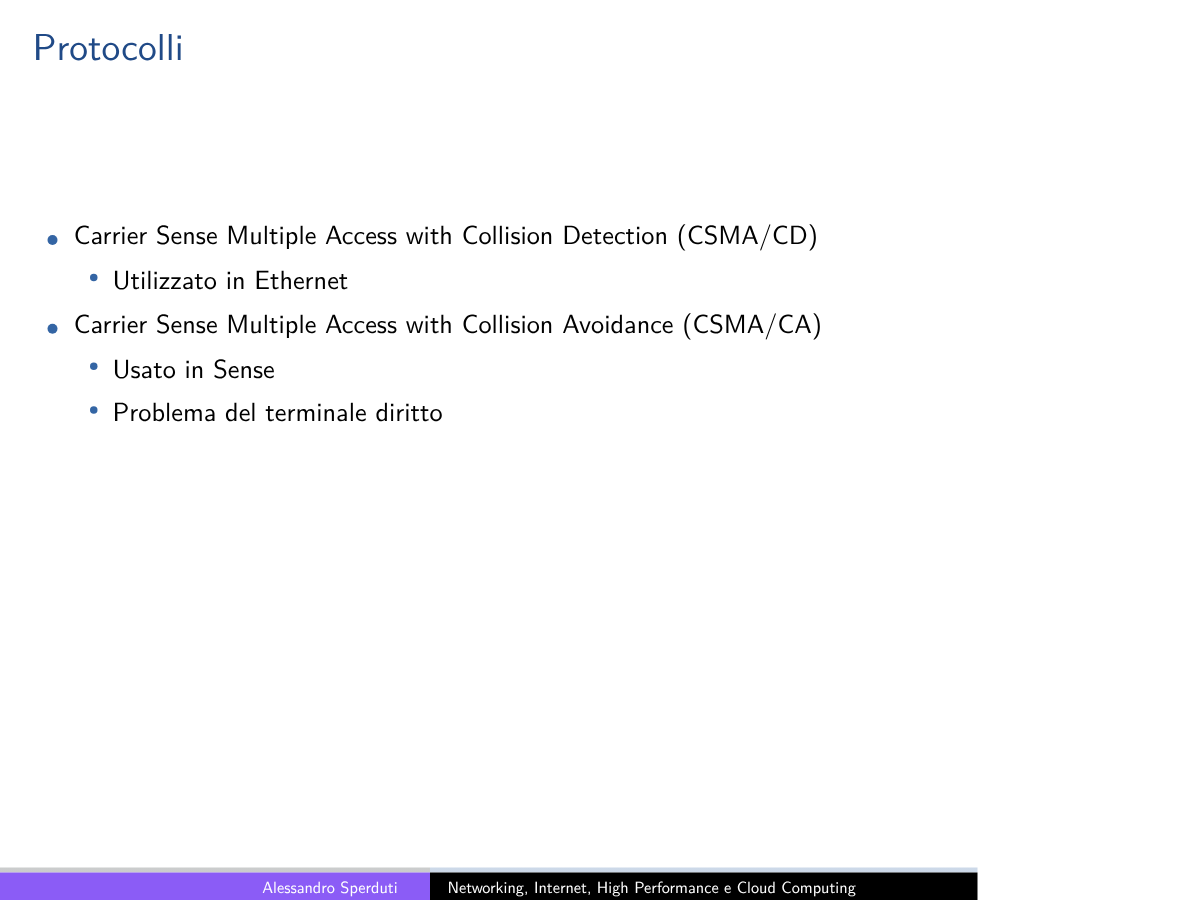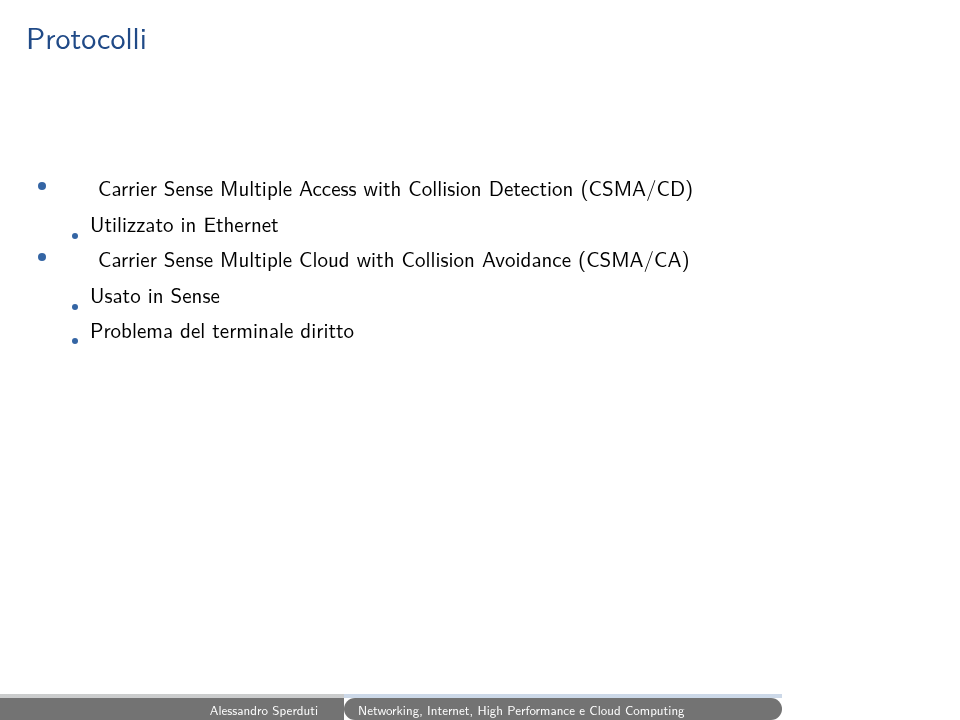--- a/index.html
+++ b/index.html
@@ -1,47 +1,47 @@
 <!DOCTYPE html>
 <html><head>
 <meta charset="utf-8">
 <style>
   * { margin: 0; padding: 0; box-sizing: border-box; }
   html, body { width: 960px; height: 720px; font-family: "Latin Modern Sans", "Computer Modern Sans", "CMU Sans Serif", "Helvetica Neue", Arial, sans-serif; background: #fff; overflow: hidden; }
   .slide { position: relative; width: 782px; height: 720px; }
   .title { position: absolute; top: 14px; left: 26px; color: #204A87; font-size: 30px; font-weight: 400; }
   .content { position: absolute; top: 172px; left: 38px; right: 38px; font-size: 21px; color: #000; line-height: 1.45; }
-  .item-l1 { display: flex; align-items: flex-start; margin-bottom: 6px; gap: 39px; }
-  .item-l2 { display: flex; align-items: flex-end; margin-left: 34px; margin-bottom: 4px; }
+  .item-l1 { display: flex; align-items: center; margin-bottom: 6px; }
+  .item-l2 { display: flex; align-items: flex-start; margin-left: 34px; margin-bottom: 4px; }
   .bullet1 { flex: 0 0 auto; width: 8px; height: 8px; margin-top: 10px; margin-right: 13px; background: #3465A4; border-radius: 50%; }
   .bullet2 { flex: 0 0 auto; width: 6px; height: 6px; margin-top: 11px; margin-right: 12px; background: #3465A4; border-radius: 50%; }
   .text { flex: 1 1 auto; }
   .footer { position: absolute; bottom: 0; left: 0; right: 0; height: 22px; display: flex; font-size: 13px; font-weight: 500; color: #fff; }
-  .footer-left { flex: 0 0 44%; background: #737373; display: flex; align-items: center; justify-content: flex-end; padding-right: 26px; }
-  .footer-right { flex: 1 1 auto; background: #737373; display: flex; align-items: center; padding-left: 14px; border-radius: 11px; }
+  .footer-left { flex: 0 0 44%; background: #8b5cf6; display: flex; align-items: center; justify-content: flex-end; padding-right: 26px; }
+  .footer-right { flex: 1 1 auto; background: #000000; display: flex; align-items: center; padding-left: 14px; }
   .footer-fade { position: absolute; bottom: 22px; left: 0; right: 0; height: 4px; background: linear-gradient(to right, #2E3436 44%, #3465A4 44%); opacity: 0.25; }
 </style>
 </head>
 <body>
 
 <div class="slide">
   <div class="title">Protocolli</div>
 
   <div class="content">
     <div class="item-l1">
       <span class="bullet1"></span>
       <span class="text">Carrier Sense Multiple Access with Collision Detection (CSMA/CD)</span>
     </div>
     <div class="item-l2">
       <span class="bullet2"></span>
       <span class="text">Utilizzato in Ethernet</span>
     </div>
     <div class="item-l1">
       <span class="bullet1"></span>
-      <span class="text">Carrier Sense Multiple Cloud with Collision Avoidance (CSMA/CA)</span>
+      <span class="text">Carrier Sense Multiple Access with Collision Avoidance (CSMA/CA)</span>
     </div>
     <div class="item-l2">
       <span class="bullet2"></span>
       <span class="text">Usato in Sense</span>
     </div>
     <div class="item-l2">
       <span class="bullet2"></span>
       <span class="text">Problema del terminale diritto</span>
     </div>
   </div>

